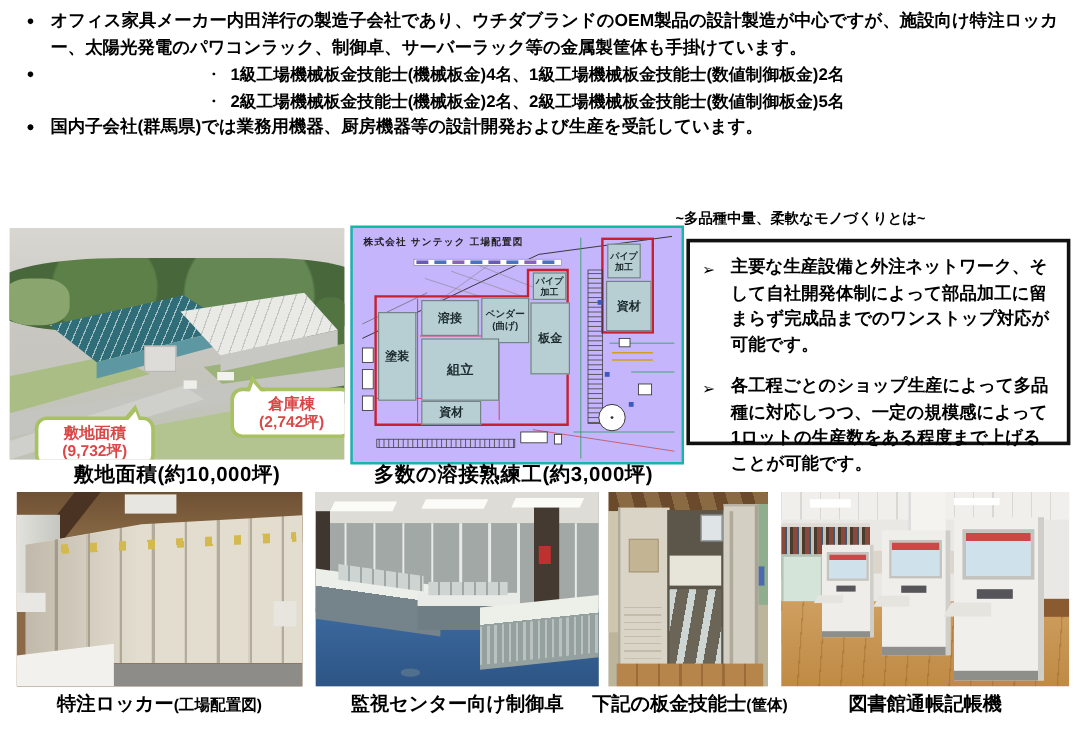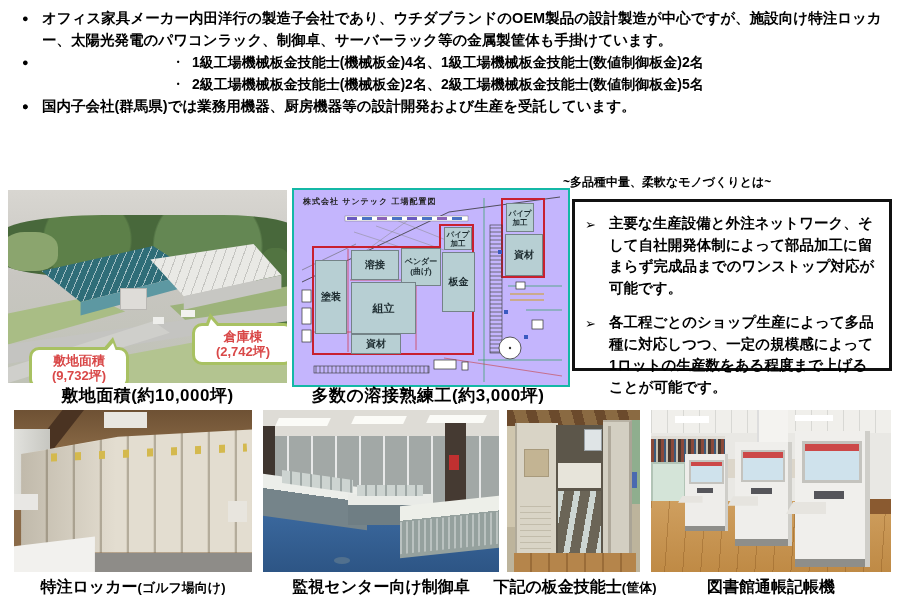--- a/index.html
+++ b/index.html
@@ -248,21 +248,21 @@
   </div>
   <div class="abs" style="left:60%;top:13%;width:29%;height:84%;background:#f0efec;border-right:5px solid #cfcec9;">
     <div class="abs" style="left:10%;top:7%;width:78%;height:27%;background:linear-gradient(#cc4848 0 20%,#cfe2ec 20%);border:3px solid #c4c3be;"></div>
     <div class="abs" style="left:28%;top:44%;width:42%;height:6%;background:#55555a;"></div>
     <div class="abs" style="left:-13%;top:52%;width:58%;height:9%;background:#e6e4df;clip-path:polygon(0 100%,18% 0,100% 0,100% 100%);"></div>
     <div class="abs" style="left:0;bottom:0;width:100%;height:6%;background:#8e8e8a;"></div>
   </div>
 </div>
 
 <div class="pcap" style="left:14px;width:238px;">
-  <span>特注ロッカー</span><span class="sub">(ゴルフ場向け)</span>
+  <span>特注ロッカー</span><span class="sub">(工場配置図)</span>
 </div>
 <div class="pcap" style="left:263px;width:236px;">
   <span>監視センター向け制御卓</span><span class="sub"></span>
 </div>
 <div class="pcap" style="left:480px;width:190px;">
   <span>下記の板金技能士</span><span class="sub">(筐体)</span>
 </div>
 <div class="pcap" style="left:651px;width:240px;">
   <span>図書館通帳記帳機</span><span class="sub"></span>
 </div>

